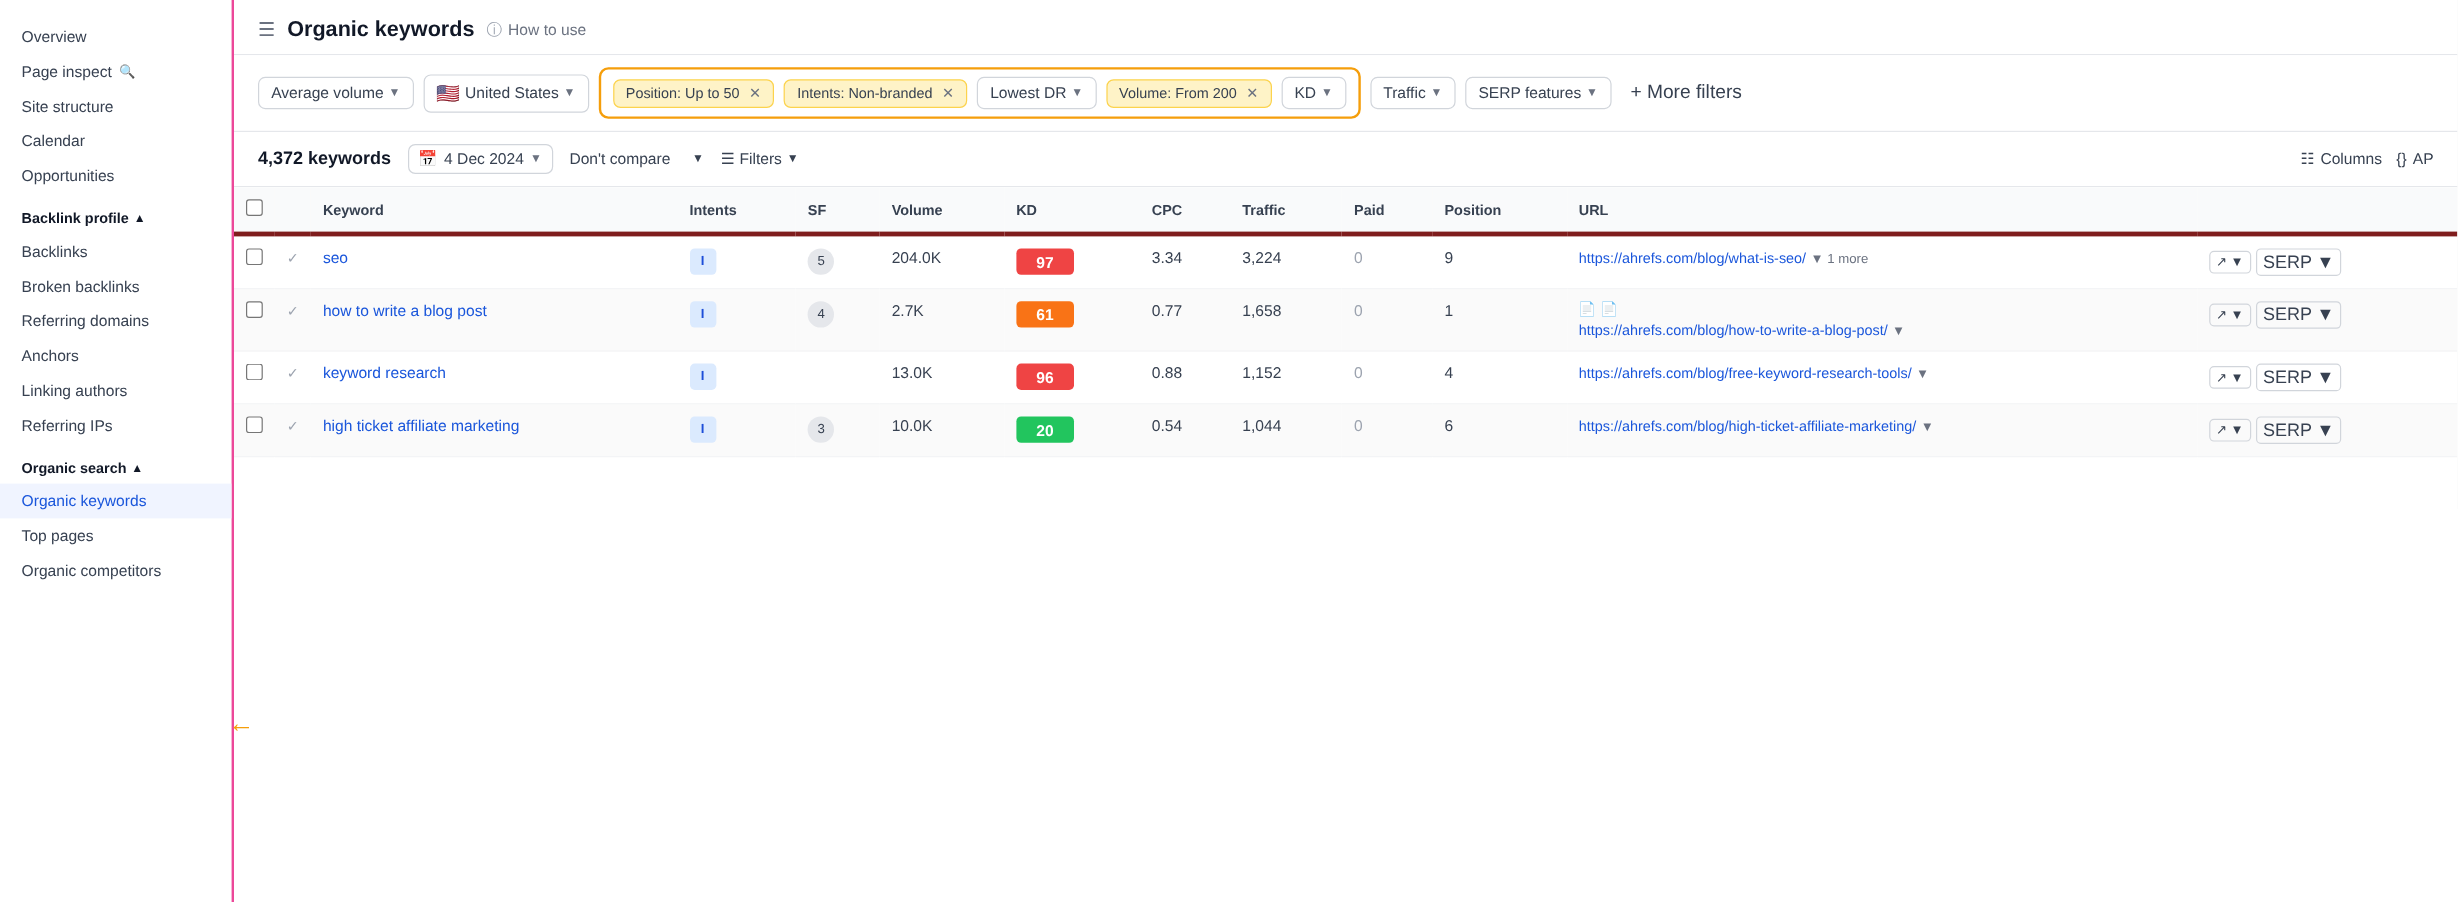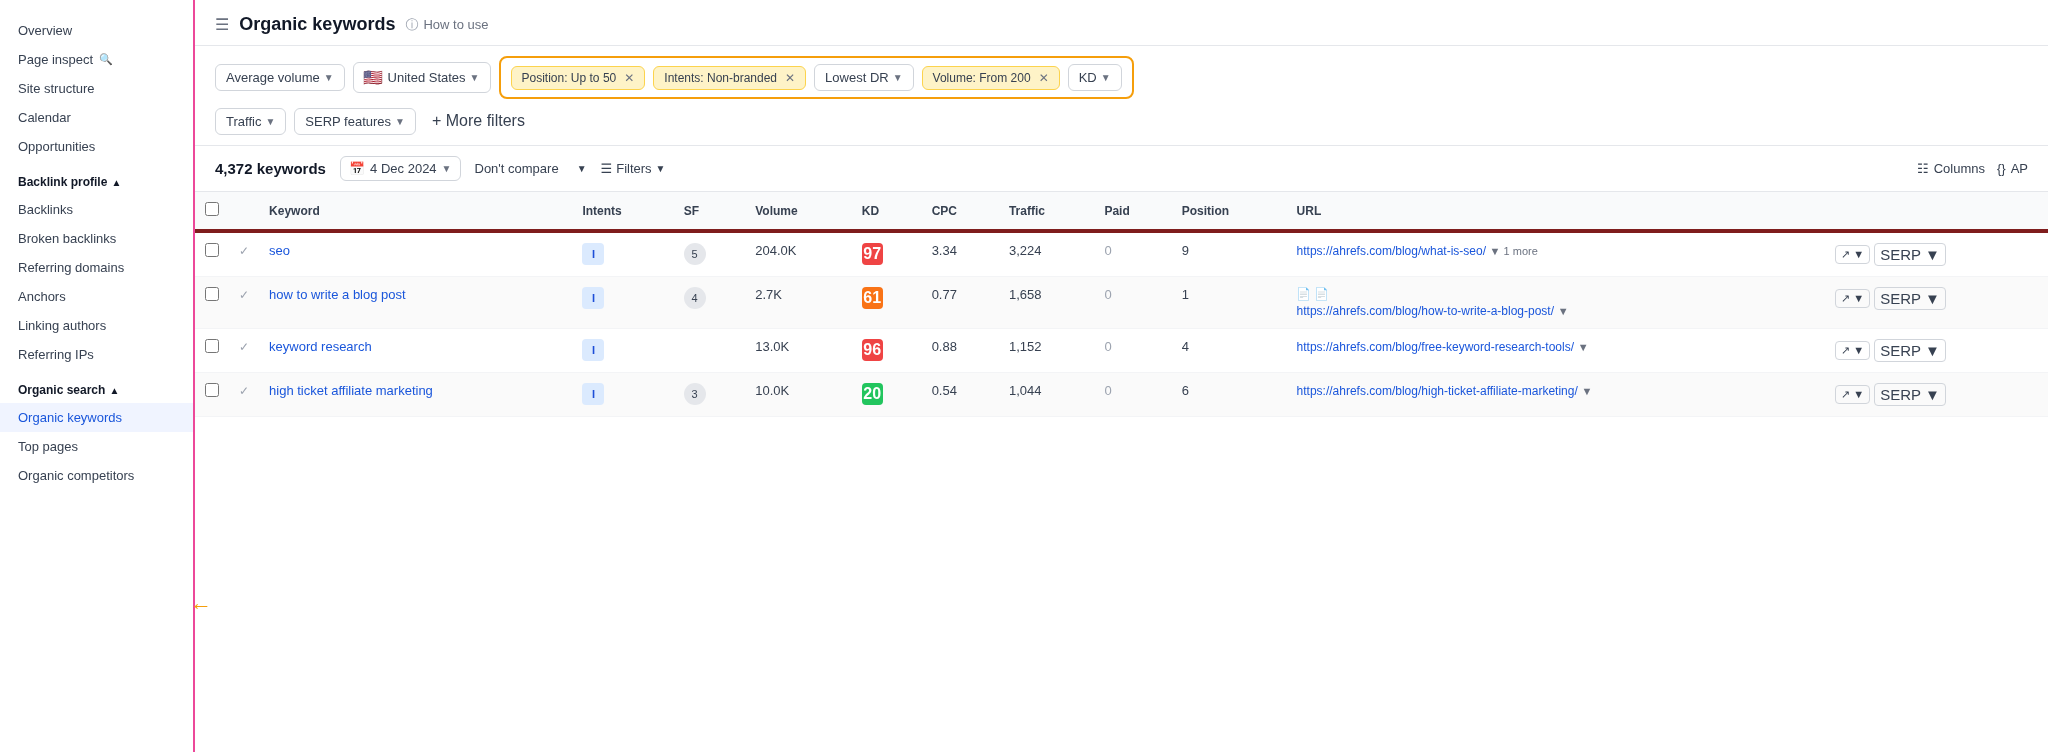--- a/index.html
+++ b/index.html
@@ -64,21 +64,21 @@
       font-size: 13px;
       cursor: pointer;
     }
 
     
     .filter-bar {
       padding: 10px 20px;
       background: #fff;
       border-bottom: 1px solid #e5e7eb;
       display: flex;
-      flex-direction: column;
+      flex-direction: row;
       gap: 8px;
     }
     .filter-row {
       display: flex;
       align-items: center;
       gap: 8px;
       flex-wrap: wrap;
     }
 
     
@@ -234,24 +234,24 @@
       color: #374151;
     }
     .kw-link { color: #1a56db; text-decoration: none; cursor: pointer; }
     .url-link { color: #1a56db; text-decoration: none; font-size: 12px; cursor: pointer; word-break: break-all; }
     .url-more { color: #6b7280; font-size: 11px; cursor: pointer; }
 
     .kd-badge {
       display: inline-flex;
       align-items: center;
       justify-content: center;
-      width: 21px;
+      width: 48px;
       height: 22px;
       border-radius: 4px;
-      font-size: 16px;
+      font-size: 13px;
       font-weight: 700;
       color: #fff;
     }
     .kd-red { background: #ef4444; }
     .kd-orange { background: #f97316; }
     .kd-green { background: #22c55e; }
 
     .intent-badge {
       display: inline-flex;
       align-items: center;

